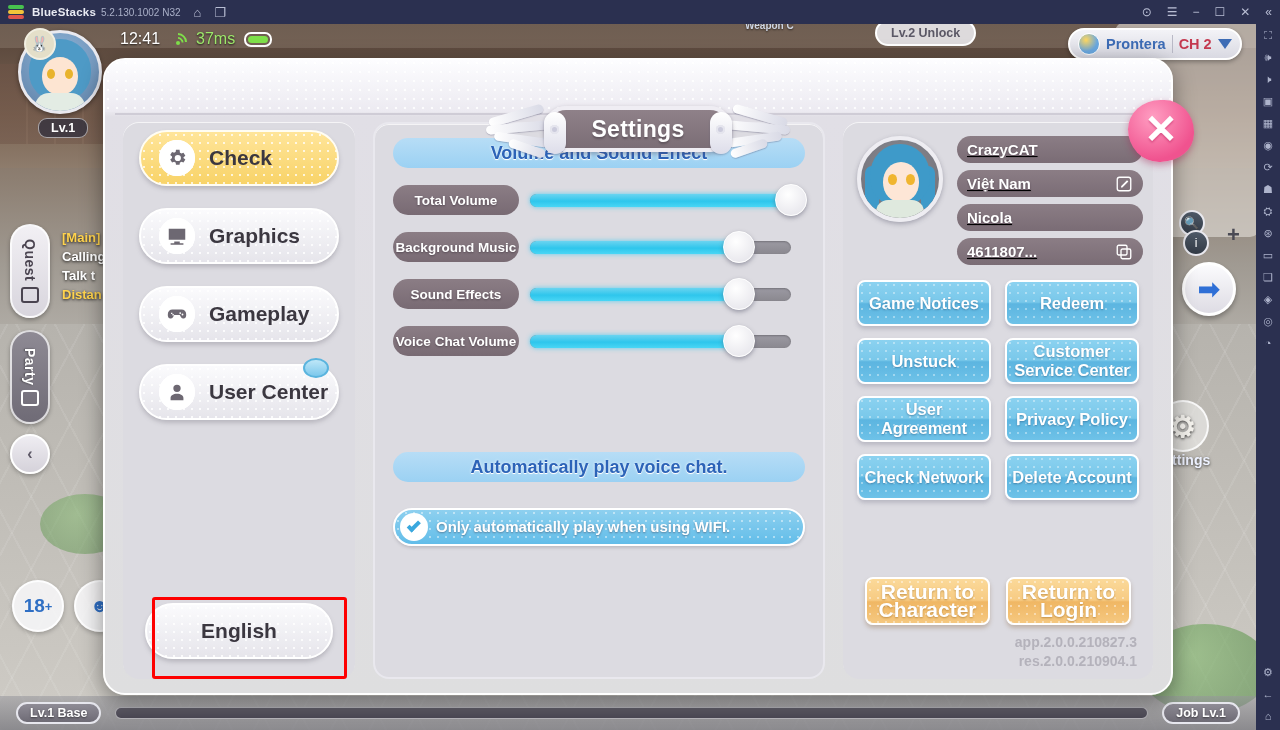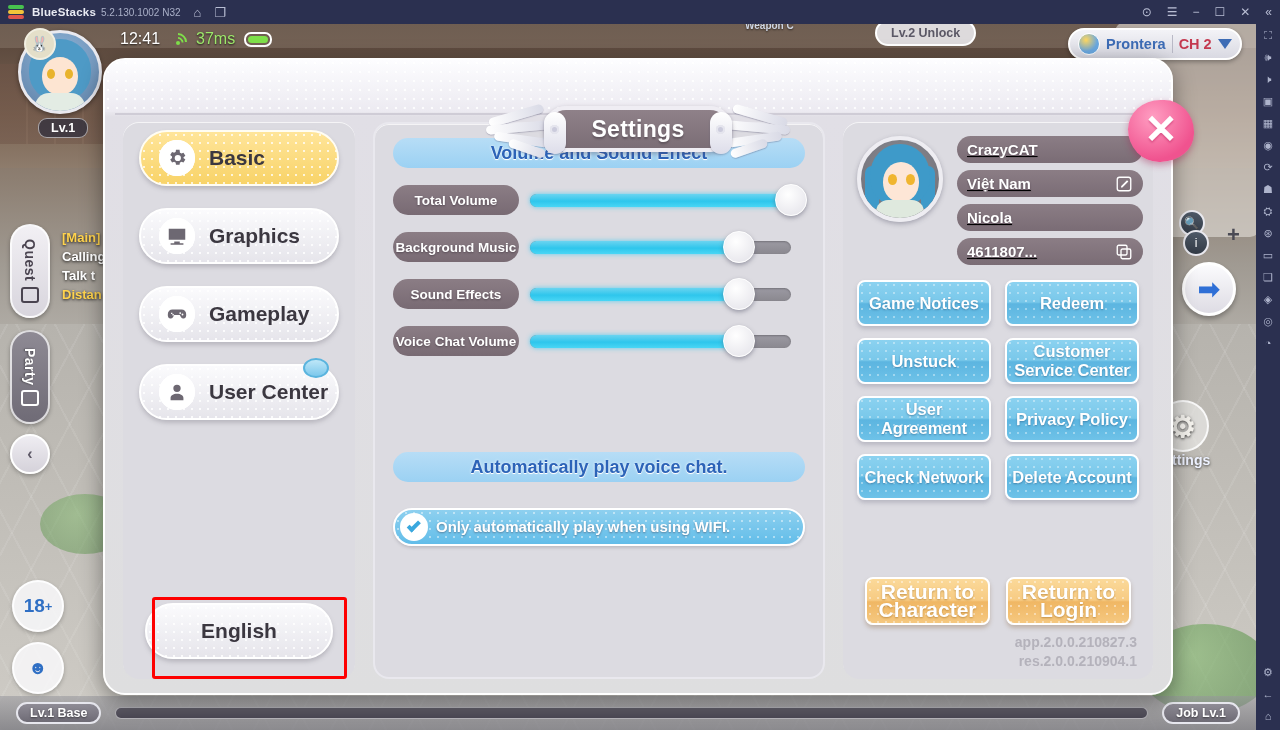--- a/index.html
+++ b/index.html
@@ -115,21 +115,21 @@
     left:10px; top:434px; width:40px;height:40px;border-radius:50%;
     background:linear-gradient(180deg,#efedf2,#d5d2da); border:2px solid #fff;
     display:flex;align-items:center;justify-content:center; color:#5d5866; font-size:16px; font-weight:bold;
     box-shadow:0 2px 4px rgba(0,0,0,.28);
   }
   .hud-quest-text {
     left:62px; top:228px; width:120px; font-size:13px; font-weight:bold; line-height:19px;
     color:#ffffff; text-shadow:0 1px 3px rgba(0,0,0,.85);
   }
   .hud-quest-text .q-main { color:#ffd34d; }
-  .hud-rating { left:12px; top:580px; display:flex; flex-direction:column; gap:10px; }
+  .hud-rating { left:12px; top:580px; display:flex; flex-direction:row; gap:10px; }
   .rbadge {
     width:52px;height:52px;border-radius:50%;background:rgba(250,250,252,.82);
     border:2px solid rgba(255,255,255,.9); display:flex;align-items:center;justify-content:center;
     color:#2f6fc4; font-weight:bold; font-size:19px; box-shadow:0 2px 4px rgba(0,0,0,.22);
   }
 
   .hud-loc {
     left: 1068px; top: 28px; display:flex; align-items:center; height:32px;
     background: linear-gradient(180deg,#f3f3f7,#d9d9e2); border:2px solid #ffffff;
     border-radius:16px; padding: 0 8px; box-shadow:0 2px 4px rgba(0,0,0,.3); gap:6px;
@@ -535,21 +535,21 @@
 
     <div class="mbody">
 
       <div class="panel col-left">
         <div class="nav-btn active">
           <span class="nav-ic">
             <svg viewBox="0 0 24 24">
                 <path d="M19.1 12.9a7.6 7.6 0 000-1.8l2-1.5-2-3.4-2.3.9a7.3 7.3 0 00-1.6-.9L14.8 3h-3.9l-.4 2.4c-.6.2-1.1.5-1.6.9l-2.3-.9-2 3.4 2 1.5a7.6 7.6 0 000 1.8l-2 1.5 2 3.4 2.3-.9c.5.4 1 .7 1.6.9l.4 2.4h3.9l.4-2.4c.6-.2 1.1-.5 1.6-.9l2.3.9 2-3.4-2-1.5zM12.9 15.4a3.4 3.4 0 110-6.8 3.4 3.4 0 010 6.8z"></path>
               </svg>
           </span>
-          <span class="nav-label">Basic</span>
+          <span class="nav-label">Check</span>
         </div>
         <div class="nav-btn">
           <span class="nav-ic">
             <svg viewBox="0 0 24 24">
                 <path d="M3 4h18v12H3zM9 18h6v2H9zM5 20h14v1.5H5z"></path>
               </svg>
           </span>
           <span class="nav-label">Graphics</span>
         </div>
         <div class="nav-btn">

